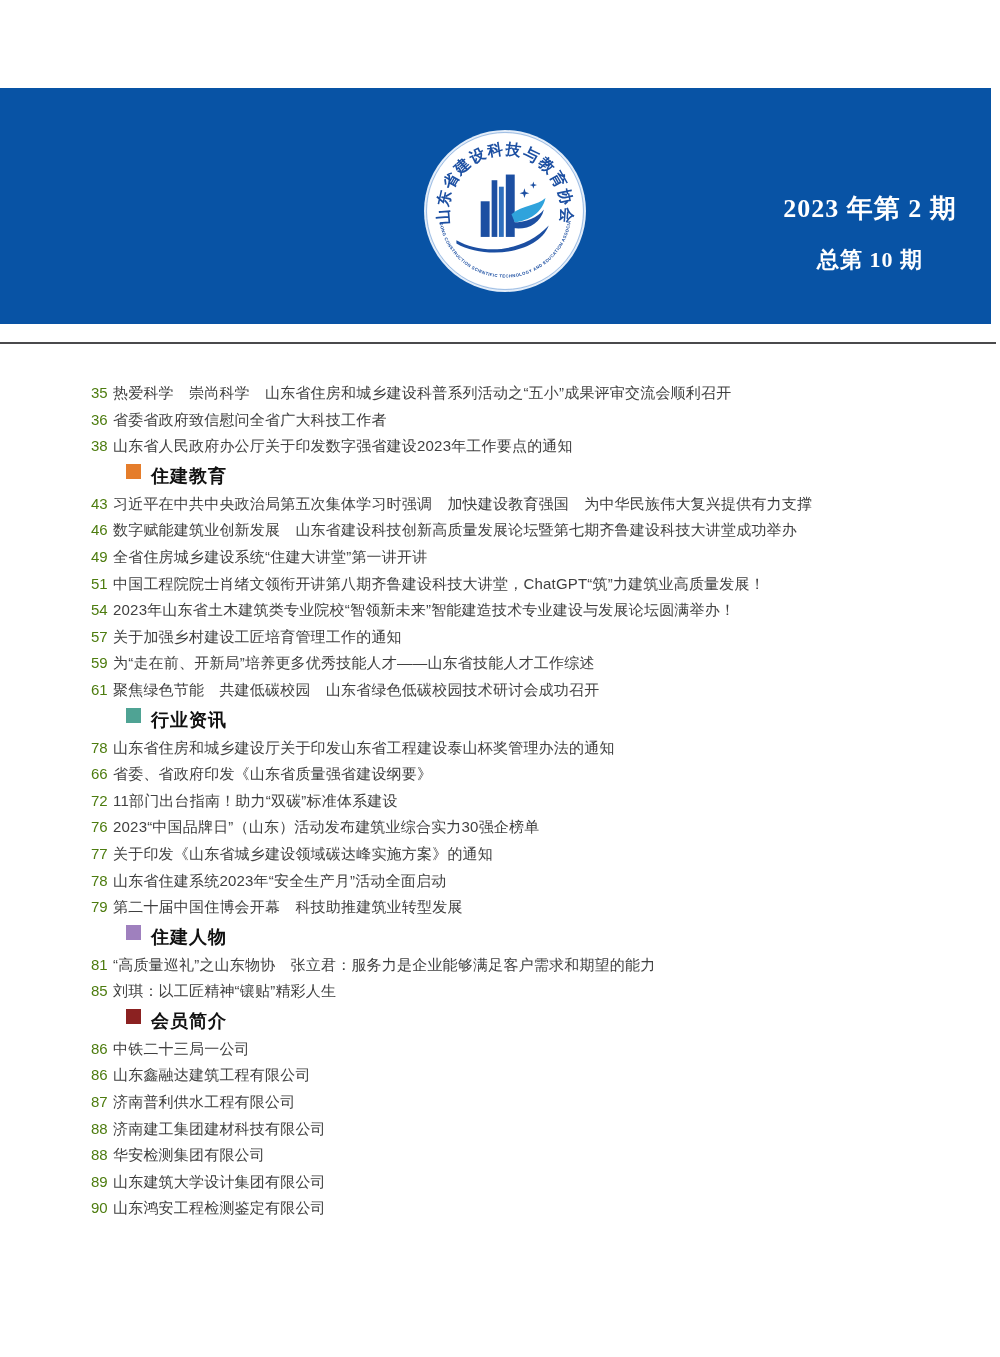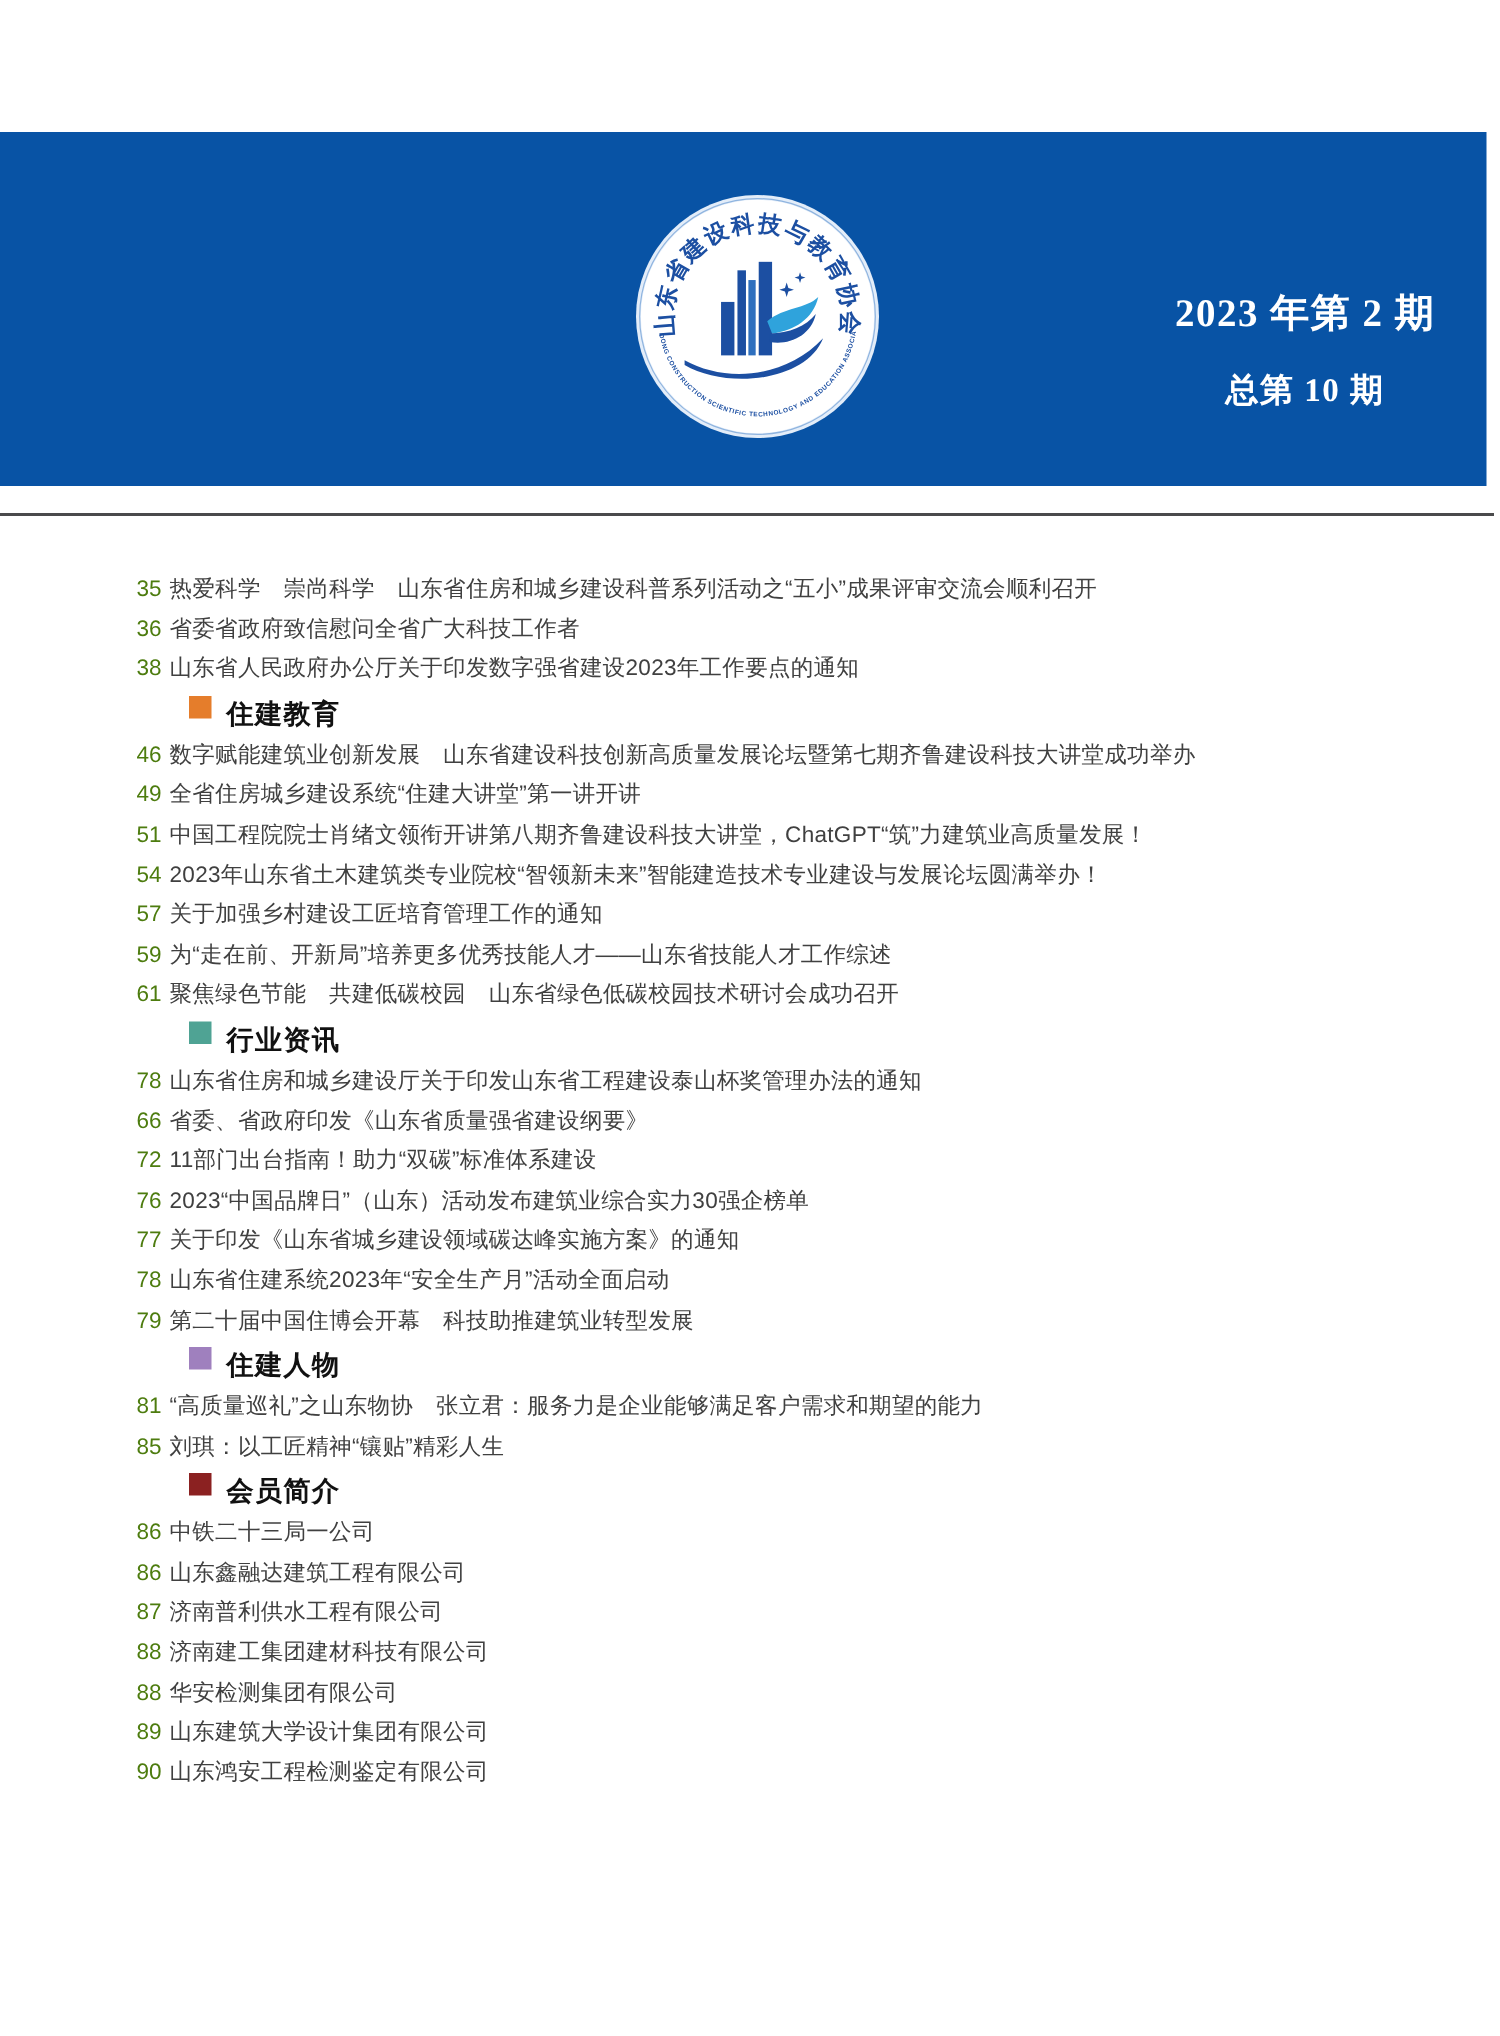--- a/index.html
+++ b/index.html
@@ -95,20 +95,24 @@
     </div>
     <div class="toc-entry">
       <span class="entry-page">38</span>
       <span class="entry-title">山东省人民政府办公厅关于印发数字强省建设2023年工作要点的通知</span>
     </div>
     <div class="section-header">
       <span class="section-marker" style="background: rgb(229, 125, 43);"></span>
       <span class="section-title">住建教育</span>
     </div>
     <div class="toc-entry">
+      <span class="entry-page">43</span>
+      <span class="entry-title">习近平在中共中央政治局第五次集体学习时强调　加快建设教育强国　为中华民族伟大复兴提供有力支撑</span>
+    </div>
+    <div class="toc-entry">
       <span class="entry-page">46</span>
       <span class="entry-title">数字赋能建筑业创新发展　山东省建设科技创新高质量发展论坛暨第七期齐鲁建设科技大讲堂成功举办</span>
     </div>
     <div class="toc-entry">
       <span class="entry-page">49</span>
       <span class="entry-title">全省住房城乡建设系统“住建大讲堂”第一讲开讲</span>
     </div>
     <div class="toc-entry">
       <span class="entry-page">51</span>
       <span class="entry-title">中国工程院院士肖绪文领衔开讲第八期齐鲁建设科技大讲堂，ChatGPT“筑”力建筑业高质量发展！</span>

